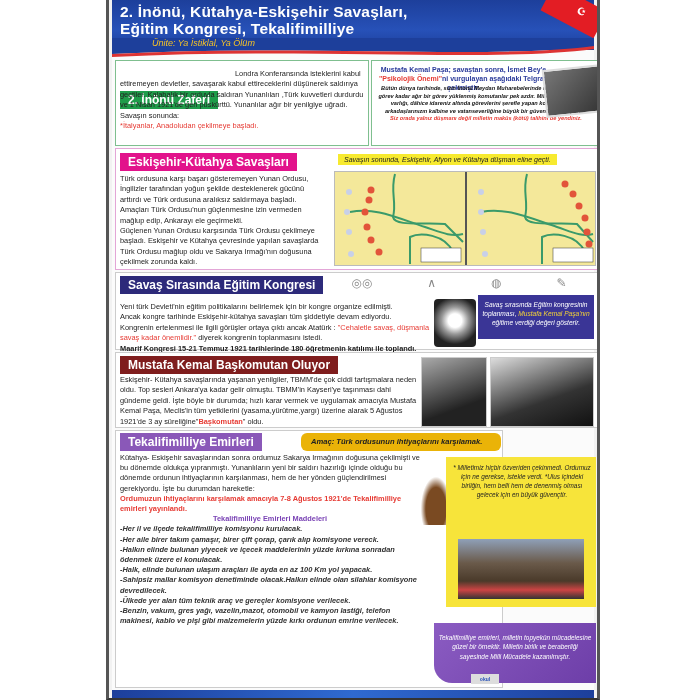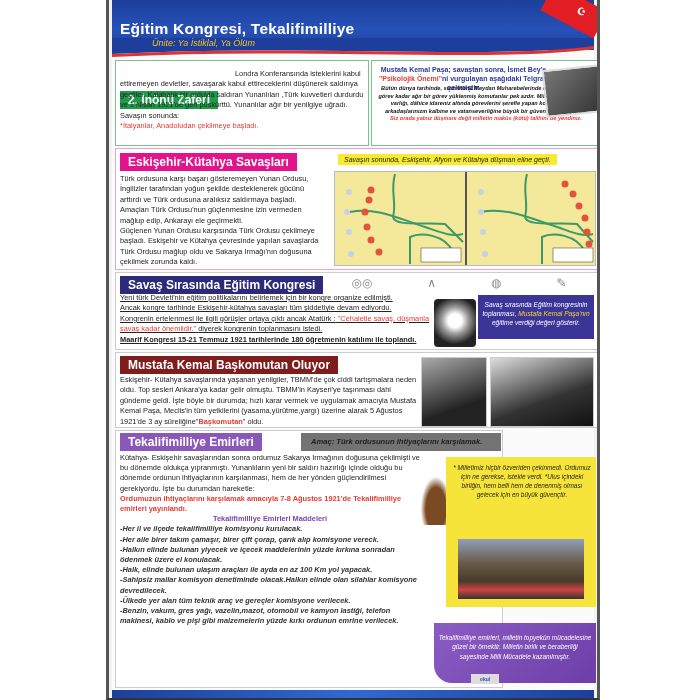--- a/index.html
+++ b/index.html
@@ -57,61 +57,62 @@
   .s2 { left: 3px; top: 148px; width: 484px; height: 122px; border: 1px solid #e3a6d7; }
   .s2 .sec-title { left: 4px; top: 4px; background: #e2138b; }
   .s2-text { position: absolute; left: 4px; top: 25px; width: 200px; }
   .map-caption { position: absolute; left: 222px; top: 5px; background: #f7ea2f; padding: 2px 6px; font-size: 7px; font-style: italic; color: #222; white-space: nowrap; }
   .maps { position: absolute; left: 218px; top: 22px; width: 262px; height: 95px; background: #f4e89a; border: 1px solid #bbb; }
   .map-divider { position: absolute; left: 130px; top: 0; bottom: 0; width: 2px; background: #555; }
 
   
   .s3 { left: 3px; top: 272px; width: 484px; height: 78px; border: 1px solid #ccc; padding-left: 33px; }
   .s3 .sec-title { left: 4px; top: 3px; background: #2d2a7a; }
-  .s3-text { position: absolute; left: 4px; top: 20px; width: 310px; text-decoration: underline; }
+  .s3-text { position: absolute; left: 4px; top: 29px; width: 310px; }
   .s3-text .red { color: #e63a33; }
   .s3-text .bold { font-weight: bold; }
   .s3-banner { position: absolute; left: 362px; top: 22px; width: 116px; height: 44px; background: #3a3596; color: #fff; font-size: 6.6px; line-height: 9px; font-style: italic; text-align: center; padding: 5px 4px; }
   .s3-banner .yel { color: #f5d437; }
   .s3-portrait { position: absolute; left: 318px; top: 26px; width: 42px; height: 48px; background: radial-gradient(circle at 50% 45%, #fff 20%, #999 40%, #222 70%); border-radius: 4px; }
   .icon-row { position: absolute; left: 208px; top: 3px; width: 270px; height: 18px; display: flex; justify-content: space-around; color: #888; font-size: 12px; }
 
   
   .s4 { left: 3px; top: 352px; width: 484px; height: 76px; border: 1px solid #ccc; }
   .s4 .sec-title { left: 4px; top: 3px; background: #7f1d1d; }
   .s4-text { position: absolute; left: 4px; top: 22px; width: 300px; }
   .s4-text .red { color: #e63a33; font-weight: bold; }
   .photo { position: absolute; top: 4px; height: 70px; background: linear-gradient(160deg, #aaa, #222 70%); border: 1px solid #ccc; }
   .photo-1 { left: 305px; width: 66px; }
   .photo-2 { left: 374px; width: 104px; background: linear-gradient(160deg, #ddd, #333 60%, #111); }
 
   
   .s5 { left: 3px; top: 430px; width: 388px; height: 258px; border: 1px solid #ccc; }
   .s5 .sec-title { left: 4px; top: 2px; background: #8a58b8; }
-  .aim { position: absolute; left: 185px; top: 2px; width: 200px; height: 18px; background: #737373; font-size: 7.6px; font-weight: bold; font-style: italic; color: #222; padding: 4px 10px; white-space: nowrap; }
+  .aim { position: absolute; left: 185px; top: 2px; width: 200px; height: 18px; background: #eab308; font-size: 7.6px; font-weight: bold; font-style: italic; color: #222; padding: 4px 10px; white-space: nowrap; border-radius: 6px; }
   .s5-text { position: absolute; left: 4px; top: 22px; width: 300px; font-size: 7.4px; line-height: 10.2px; }
   .s5-red { color: #e63a33; font-weight: bold; }
   .s5-sub { color: #7a43b5; font-weight: bold; text-align: center; }
   .s5-list { font-style: italic; font-weight: bold; color: #333; }
   .yellow-note { position: absolute; left: 330px; top: 26px; width: 150px; height: 150px; background: #f7e43a; }
   .yn-text { position: absolute; left: 6px; top: 6px; width: 140px; font-size: 6.4px; line-height: 9px; font-style: italic; text-align: center; color: #222; }
   .yn-photo { position: absolute; left: 12px; top: 82px; width: 126px; height: 60px; background: linear-gradient(180deg, #8fa0b8 0%, #6a5a4a 40%, #4a3a2a 70%, #c44 85%, #333 100%); }
   .rider { position: absolute; left: 302px; top: 40px; width: 36px; height: 54px; background: radial-gradient(ellipse at 50% 70%, #7a4a22 40%, transparent 60%); }
   .purple-note { position: absolute; left: 318px; top: 192px; width: 162px; height: 60px; background: linear-gradient(135deg, #8b5cc2, #6d3ea8); border-bottom-left-radius: 18px; color: #fff; font-size: 6.4px; line-height: 9.4px; font-style: italic; text-align: center; padding: 10px 4px 4px; }
   .logo-badge { position: absolute; right: 3px; bottom: 3px; width: 28px; height: 10px; background: #ddd; font-size: 5px; color: #2751b8; font-weight: bold; text-align: center; line-height: 10px; }
 
   .footer-bar { position: absolute; left: 0; right: 0; bottom: 0; height: 8px; background: linear-gradient(90deg, #1d3f9b, #2f6ad1, #1d3f9b); }
 </style>
 </head>
 <body>
 
 <div class="poster">
   <div class="inner">
 
     <div class="header">
+      <div class="title-line title-1">2. İnönü, Kütahya-Eskişehir Savaşları,</div>
       <div class="title-line title-2">Eğitim Kongresi, Tekalifimilliye</div>
       <div class="flag"></div>
       <div class="flag-sym">☪</div>
     </div>
     <svg class="header-wave" viewBox="0 0 488 22" preserveAspectRatio="none">
       <path d="M0,0 L488,0 L488,8 C380,22 200,6 0,16 Z" fill="#1d3f9b"></path>
       <path d="M0,16 C200,6 380,22 488,8 L488,11 C380,25 200,9 0,19 Z" fill="#d33"></path>
     </svg>
     <div class="subtitle">Ünite: Ya İstiklal, Ya Ölüm</div>
 

